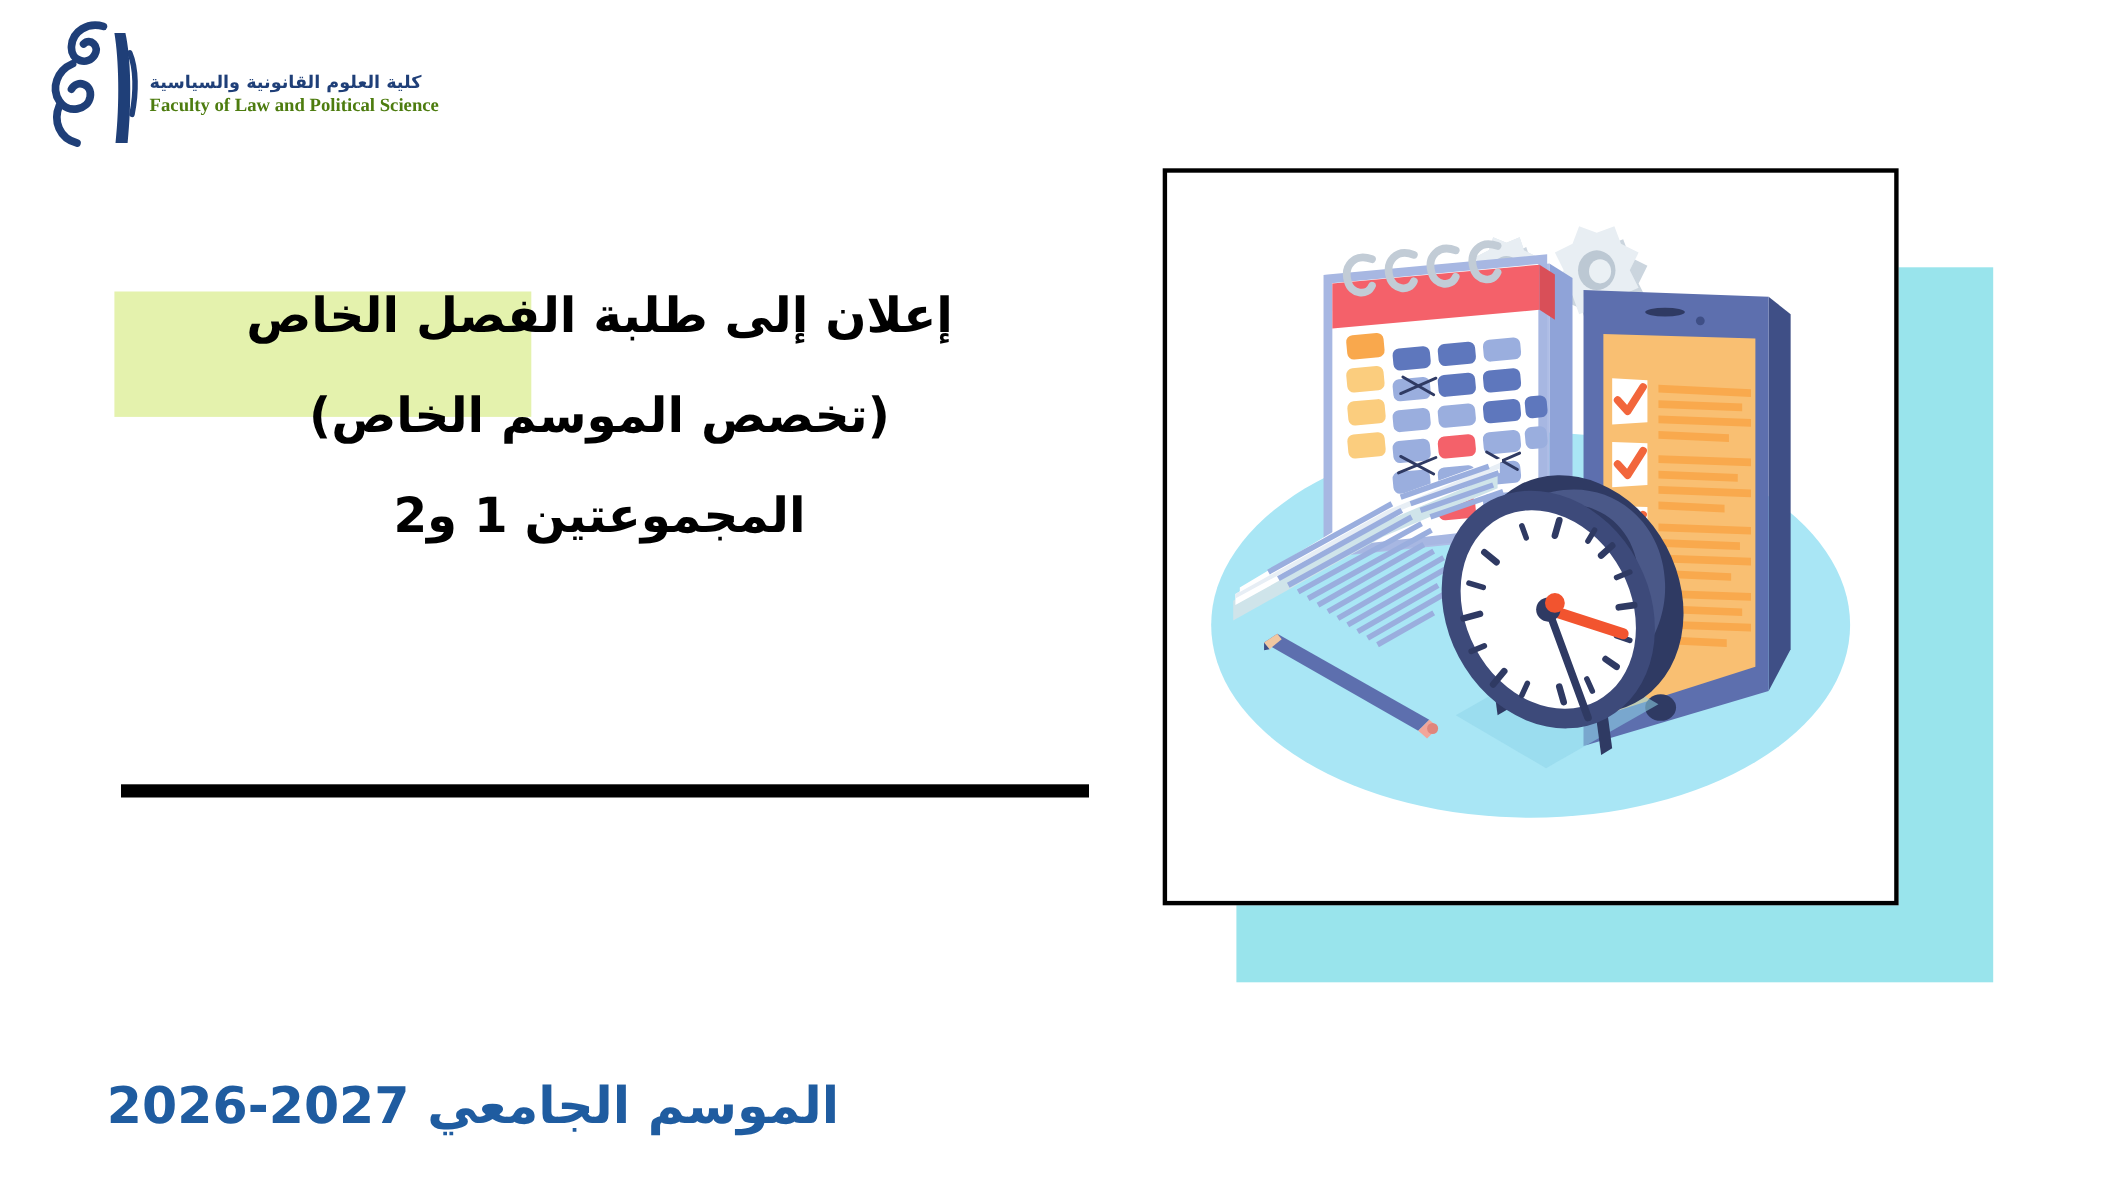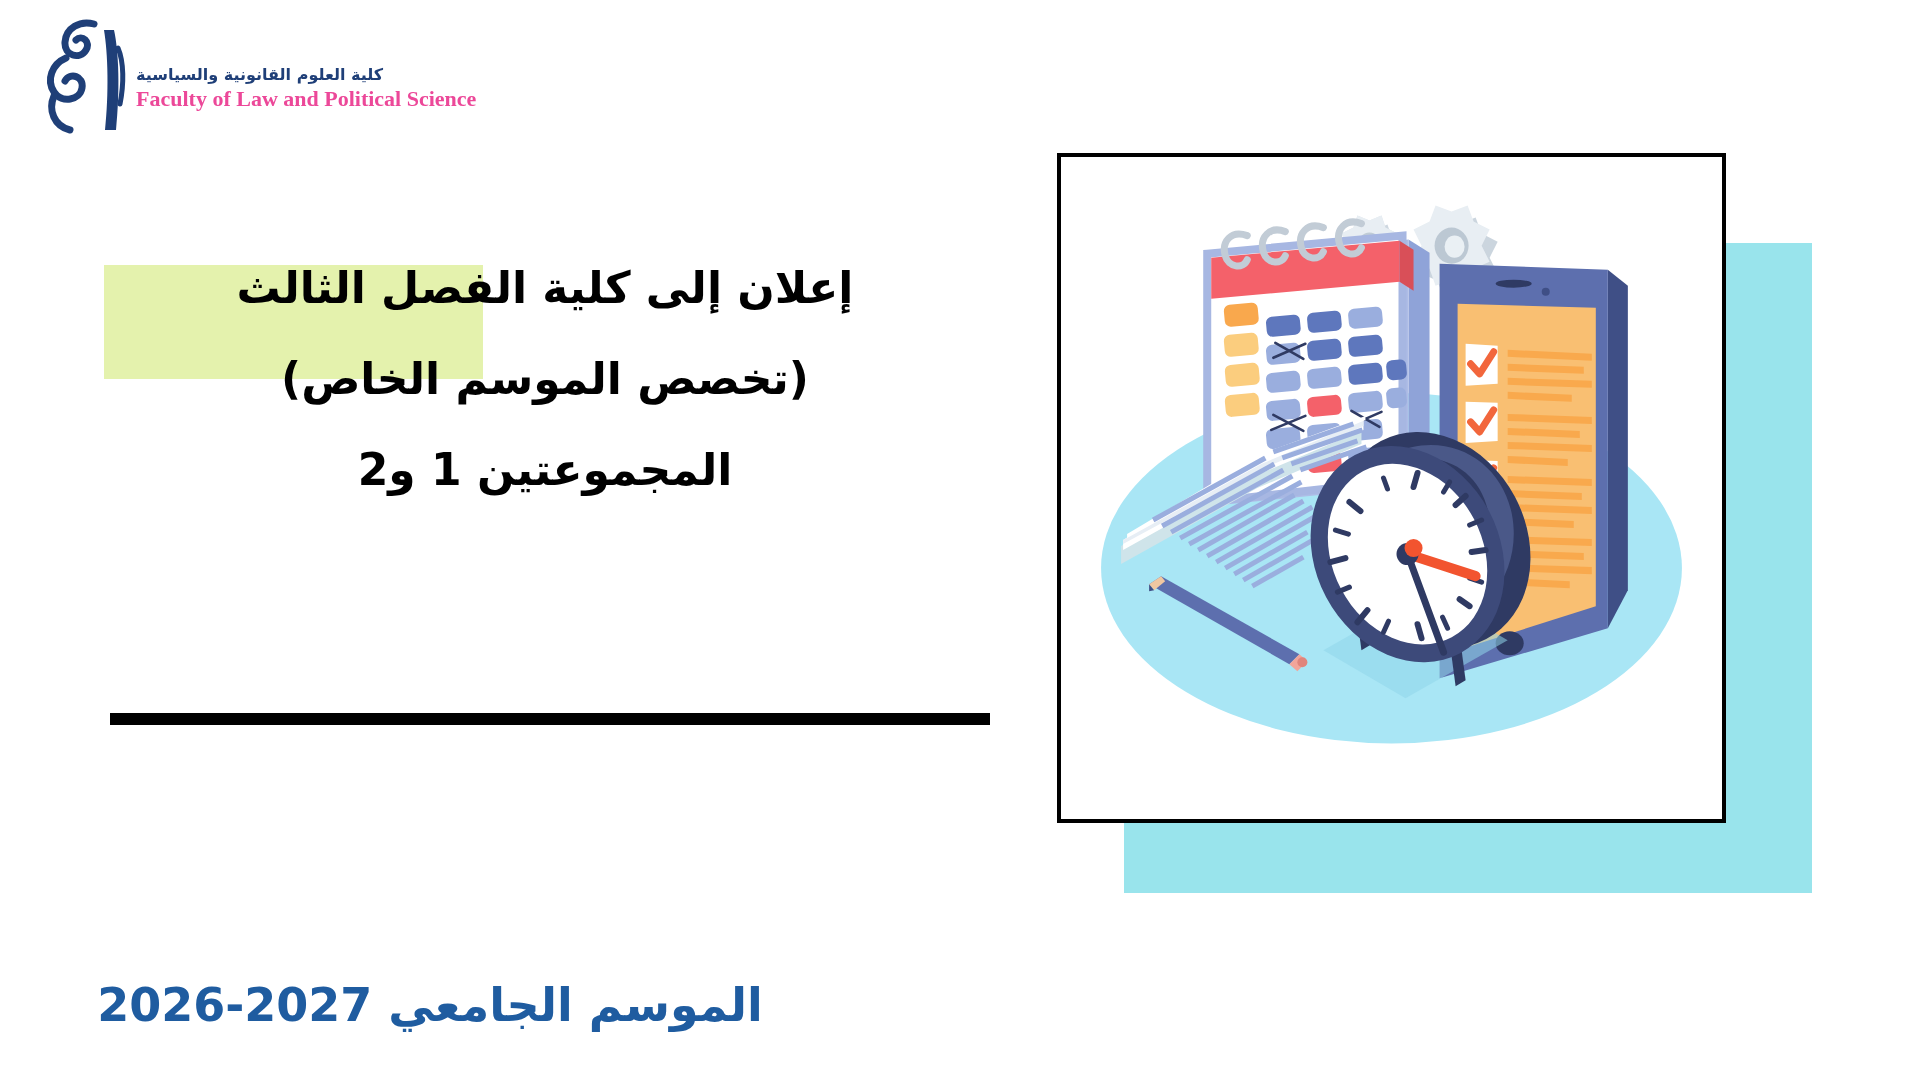--- a/index.html
+++ b/index.html
@@ -44,24 +44,24 @@
     font-family: "DejaVu Sans", "Liberation Sans", sans-serif;
     font-size: 16px;
     font-weight: 600;
     line-height: 1.15;
     color: #1f3f78;
     letter-spacing: 0px;
     white-space: nowrap;
   }
   .logo-en {
     font-family: "Liberation Serif", "DejaVu Serif", serif;
-    font-size: 22px;
+    font-size: 17px;
     font-weight: 700;
     line-height: 1.2;
-    color: #ec4899;
+    color: #4d7c0f;
     margin-top: 2px;
     white-space: nowrap;
   }
 
   
   .headline {
     position: absolute;
     right: 1005px;
     top: 242px;
     width: 740px;
@@ -169,21 +169,21 @@
   </div>
   <div class="logo-text">
     <div class="logo-ar">كلية العلوم القانونية والسياسية</div>
     <div class="logo-en">Faculty of Law and Political Science</div>
   </div>
 </div>
 
 <div class="highlight-rect"></div>
 
 <div class="headline">
-  <span class="hl-line">إعلان إلى كلية الفصل الثالث</span>
+  <span class="hl-line">إعلان إلى طلبة الفصل الخاص</span>
   <span class="hl-line">(تخصص الموسم الخاص)</span>
   <span class="hl-line">المجموعتين 1 و2</span>
 </div>
 
 <div class="rule"></div>
 
 <div class="footer-line">الموسم الجامعي  2027-2026</div>
 
 <div class="art-area">
   <div class="cyan-rect"></div>

